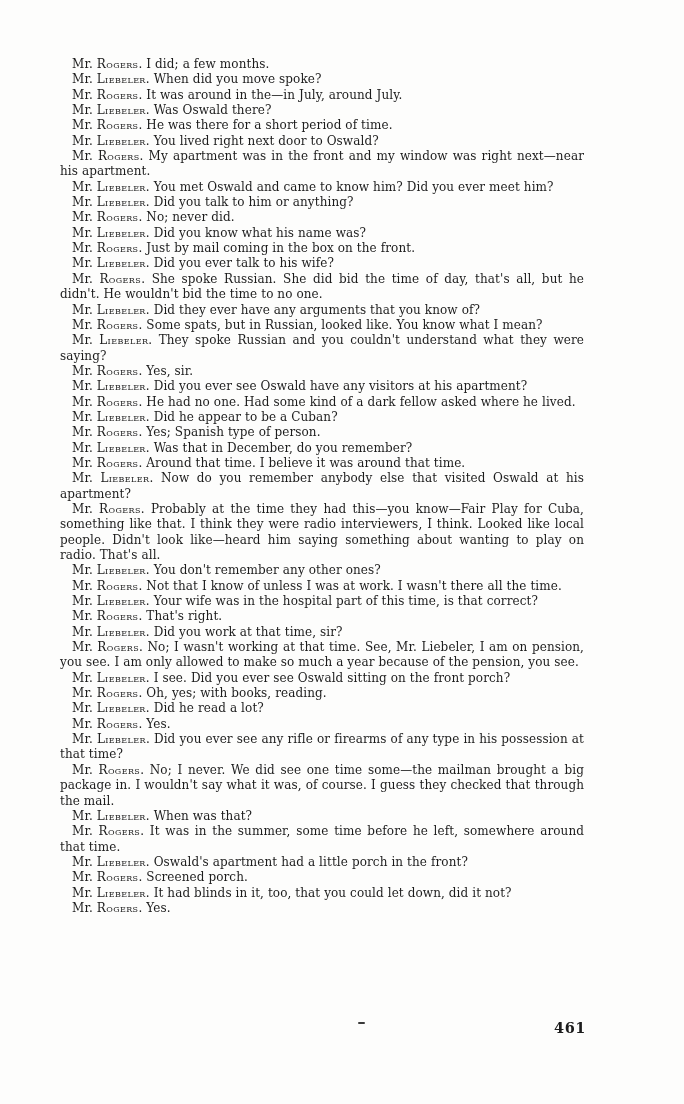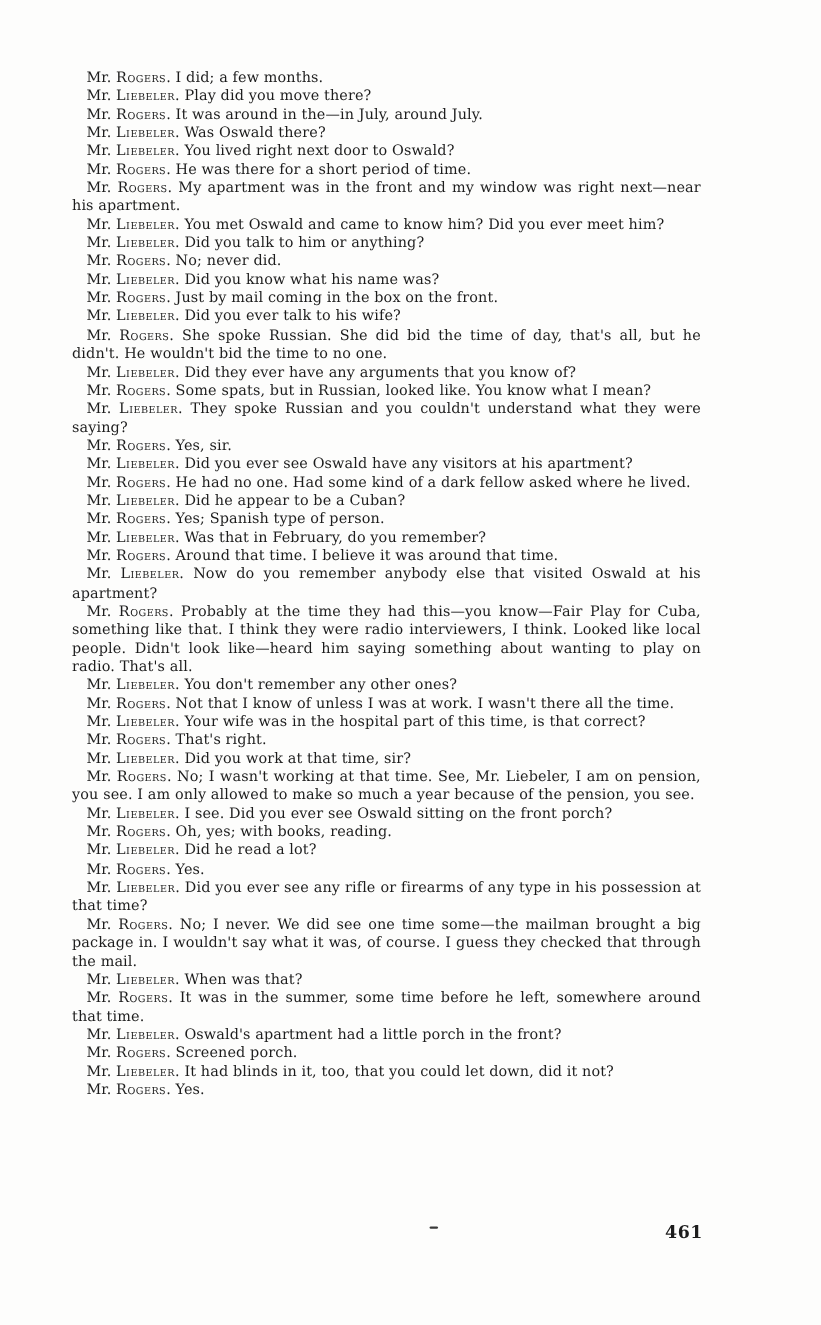--- a/index.html
+++ b/index.html
@@ -53,42 +53,42 @@
     background: #3a3a3a;
     border-radius: 1px;
   }
 </style>
 </head>
 <body>
 
 <div class="page">
   <div class="transcript">
       <p class="entry"><span class="speaker"><span>Mr. </span><span class="name">Rogers</span></span>. <span class="speech">I did; a few months.</span></p>
-      <p class="entry"><span class="speaker"><span>Mr. </span><span class="name">Liebeler</span></span>. <span class="speech">Play did you move there?</span></p>
+      <p class="entry"><span class="speaker"><span>Mr. </span><span class="name">Liebeler</span></span>. <span class="speech">When did you move spoke?</span></p>
       <p class="entry"><span class="speaker"><span>Mr. </span><span class="name">Rogers</span></span>. <span class="speech">It was around in the—in July, around July.</span></p>
       <p class="entry"><span class="speaker"><span>Mr. </span><span class="name">Liebeler</span></span>. <span class="speech">Was Oswald there?</span></p>
+      <p class="entry"><span class="speaker"><span>Mr. </span><span class="name">Rogers</span></span>. <span class="speech">He was there for a short period of time.</span></p>
       <p class="entry"><span class="speaker"><span>Mr. </span><span class="name">Liebeler</span></span>. <span class="speech">You lived right next door to Oswald?</span></p>
-      <p class="entry"><span class="speaker"><span>Mr. </span><span class="name">Rogers</span></span>. <span class="speech">He was there for a short period of time.</span></p>
       <p class="entry"><span class="speaker"><span>Mr. </span><span class="name">Rogers</span></span>. <span class="speech">My apartment was in the front and my window was right next—near his apartment.</span></p>
       <p class="entry"><span class="speaker"><span>Mr. </span><span class="name">Liebeler</span></span>. <span class="speech">You met Oswald and came to know him?  Did you ever meet him?</span></p>
       <p class="entry"><span class="speaker"><span>Mr. </span><span class="name">Liebeler</span></span>. <span class="speech">Did you talk to him or anything?</span></p>
       <p class="entry"><span class="speaker"><span>Mr. </span><span class="name">Rogers</span></span>. <span class="speech">No; never did.</span></p>
       <p class="entry"><span class="speaker"><span>Mr. </span><span class="name">Liebeler</span></span>. <span class="speech">Did you know what his name was?</span></p>
       <p class="entry"><span class="speaker"><span>Mr. </span><span class="name">Rogers</span></span>. <span class="speech">Just by mail coming in the box on the front.</span></p>
       <p class="entry"><span class="speaker"><span>Mr. </span><span class="name">Liebeler</span></span>. <span class="speech">Did you ever talk to his wife?</span></p>
       <p class="entry"><span class="speaker"><span>Mr. </span><span class="name">Rogers</span></span>. <span class="speech">She spoke Russian.  She did bid the time of day, that's all, but he didn't.  He wouldn't bid the time to no one.</span></p>
       <p class="entry"><span class="speaker"><span>Mr. </span><span class="name">Liebeler</span></span>. <span class="speech">Did they ever have any arguments that you know of?</span></p>
       <p class="entry"><span class="speaker"><span>Mr. </span><span class="name">Rogers</span></span>. <span class="speech">Some spats, but in Russian, looked like.  You know what I mean?</span></p>
       <p class="entry"><span class="speaker"><span>Mr. </span><span class="name">Liebeler</span></span>. <span class="speech">They spoke Russian and you couldn't understand what they were saying?</span></p>
       <p class="entry"><span class="speaker"><span>Mr. </span><span class="name">Rogers</span></span>. <span class="speech">Yes, sir.</span></p>
       <p class="entry"><span class="speaker"><span>Mr. </span><span class="name">Liebeler</span></span>. <span class="speech">Did you ever see Oswald have any visitors at his apartment?</span></p>
       <p class="entry"><span class="speaker"><span>Mr. </span><span class="name">Rogers</span></span>. <span class="speech">He had no one.  Had some kind of a dark fellow asked where he lived.</span></p>
       <p class="entry"><span class="speaker"><span>Mr. </span><span class="name">Liebeler</span></span>. <span class="speech">Did he appear to be a Cuban?</span></p>
       <p class="entry"><span class="speaker"><span>Mr. </span><span class="name">Rogers</span></span>. <span class="speech">Yes; Spanish type of person.</span></p>
-      <p class="entry"><span class="speaker"><span>Mr. </span><span class="name">Liebeler</span></span>. <span class="speech">Was that in February, do you remember?</span></p>
+      <p class="entry"><span class="speaker"><span>Mr. </span><span class="name">Liebeler</span></span>. <span class="speech">Was that in December, do you remember?</span></p>
       <p class="entry"><span class="speaker"><span>Mr. </span><span class="name">Rogers</span></span>. <span class="speech">Around that time.  I believe it was around that time.</span></p>
       <p class="entry"><span class="speaker"><span>Mr. </span><span class="name">Liebeler</span></span>. <span class="speech">Now do you remember anybody else that visited Oswald at his apartment?</span></p>
       <p class="entry"><span class="speaker"><span>Mr. </span><span class="name">Rogers</span></span>. <span class="speech">Probably at the time they had this—you know—Fair Play for Cuba, something like that.  I think they were radio interviewers, I think.  Looked like local people.  Didn't look like—heard him saying something about wanting to play on radio.  That's all.</span></p>
       <p class="entry"><span class="speaker"><span>Mr. </span><span class="name">Liebeler</span></span>. <span class="speech">You don't remember any other ones?</span></p>
       <p class="entry"><span class="speaker"><span>Mr. </span><span class="name">Rogers</span></span>. <span class="speech">Not that I know of unless I was at work.  I wasn't there all the time.</span></p>
       <p class="entry"><span class="speaker"><span>Mr. </span><span class="name">Liebeler</span></span>. <span class="speech">Your wife was in the hospital part of this time, is that correct?</span></p>
       <p class="entry"><span class="speaker"><span>Mr. </span><span class="name">Rogers</span></span>. <span class="speech">That's right.</span></p>
       <p class="entry"><span class="speaker"><span>Mr. </span><span class="name">Liebeler</span></span>. <span class="speech">Did you work at that time, sir?</span></p>
       <p class="entry"><span class="speaker"><span>Mr. </span><span class="name">Rogers</span></span>. <span class="speech">No; I wasn't working at that time.  See, Mr. Liebeler, I am on pension, you see.  I am only allowed to make so much a year because of the pension, you see.</span></p>
       <p class="entry"><span class="speaker"><span>Mr. </span><span class="name">Liebeler</span></span>. <span class="speech">I see.  Did you ever see Oswald sitting on the front porch?</span></p>

